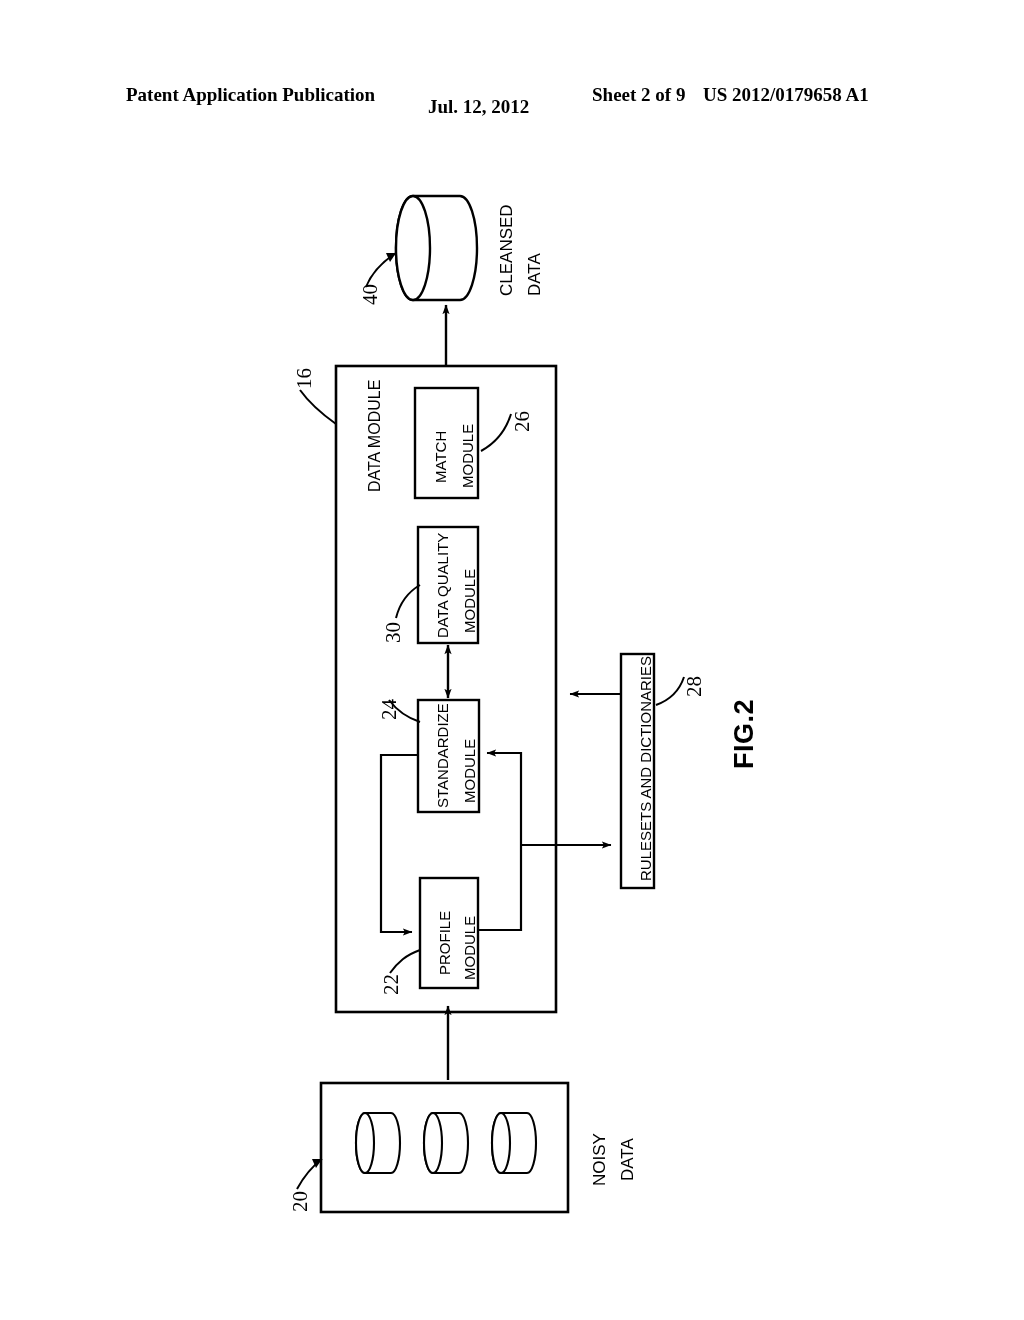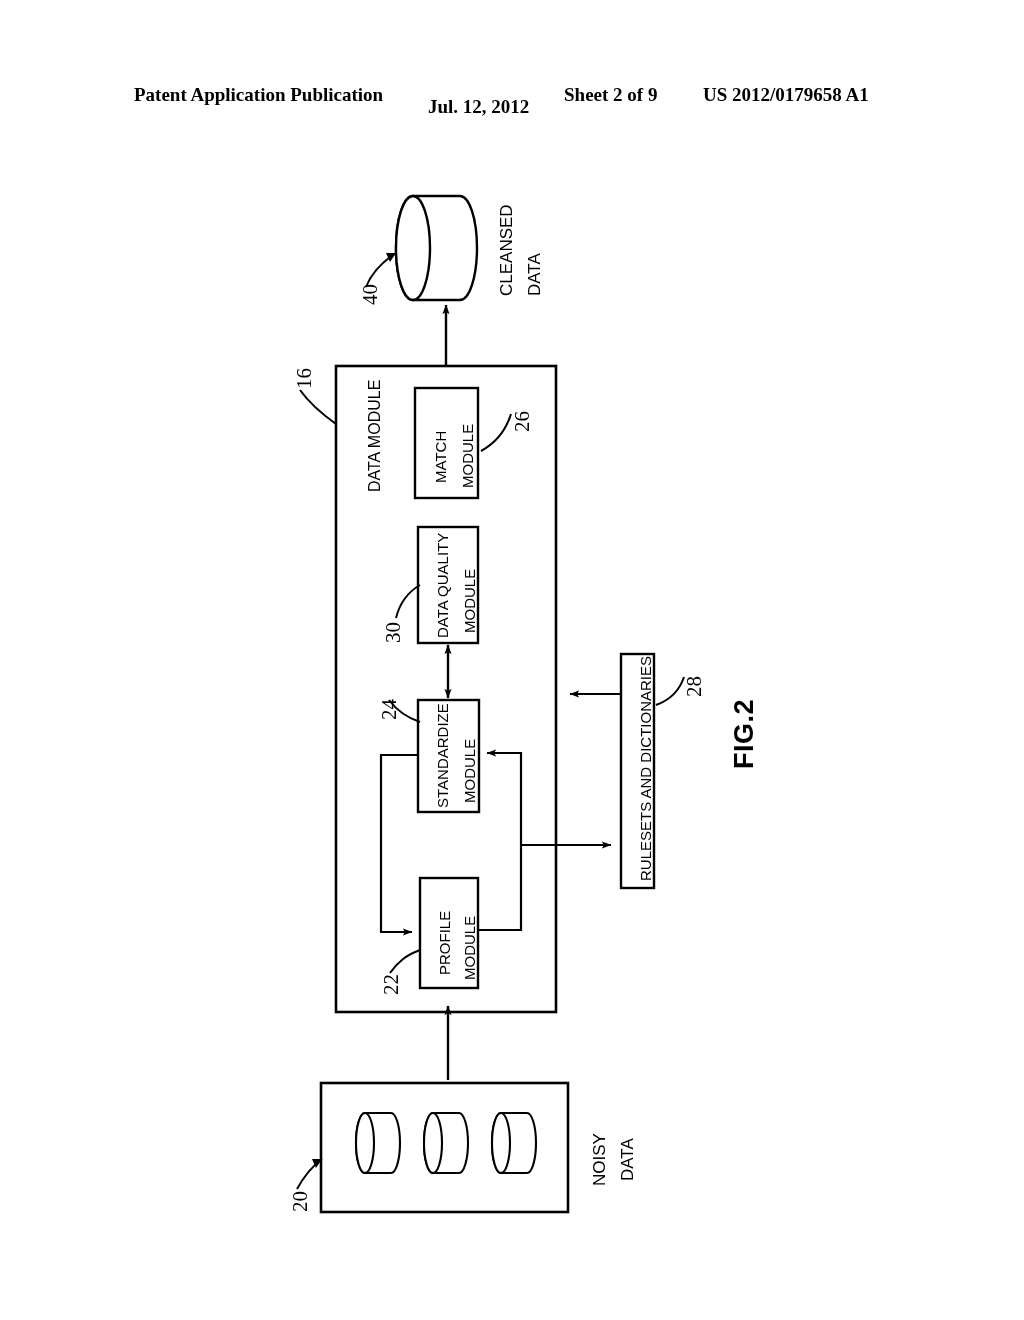--- a/index.html
+++ b/index.html
@@ -21,23 +21,23 @@
     top: 84px;
     left: 0;
     width: 1024px;
     height: 30px;
     font-family: "Liberation Serif", serif;
     font-weight: bold;
     font-size: 19px;
     color: #000;
     white-space: nowrap;
   }
-  #page-header .hdr-pub    { position: absolute; left: 134px;  top: 0; }
+  #page-header .hdr-pub    { position: absolute; left: 126px;  top: 0; }
   #page-header .hdr-date   { position: absolute; left: 428px;  top: 12px; }
-  #page-header .hdr-sheet  { position: absolute; left: 564px;  top: 0; }
+  #page-header .hdr-sheet  { position: absolute; left: 592px;  top: 0; }
   #page-header .hdr-number { position: absolute; left: 703px;  top: 0; }
 
   
   #figure {
     position: absolute;
     left: 0;
     top: 0;
     width: 1024px;
     height: 1320px;
   }

